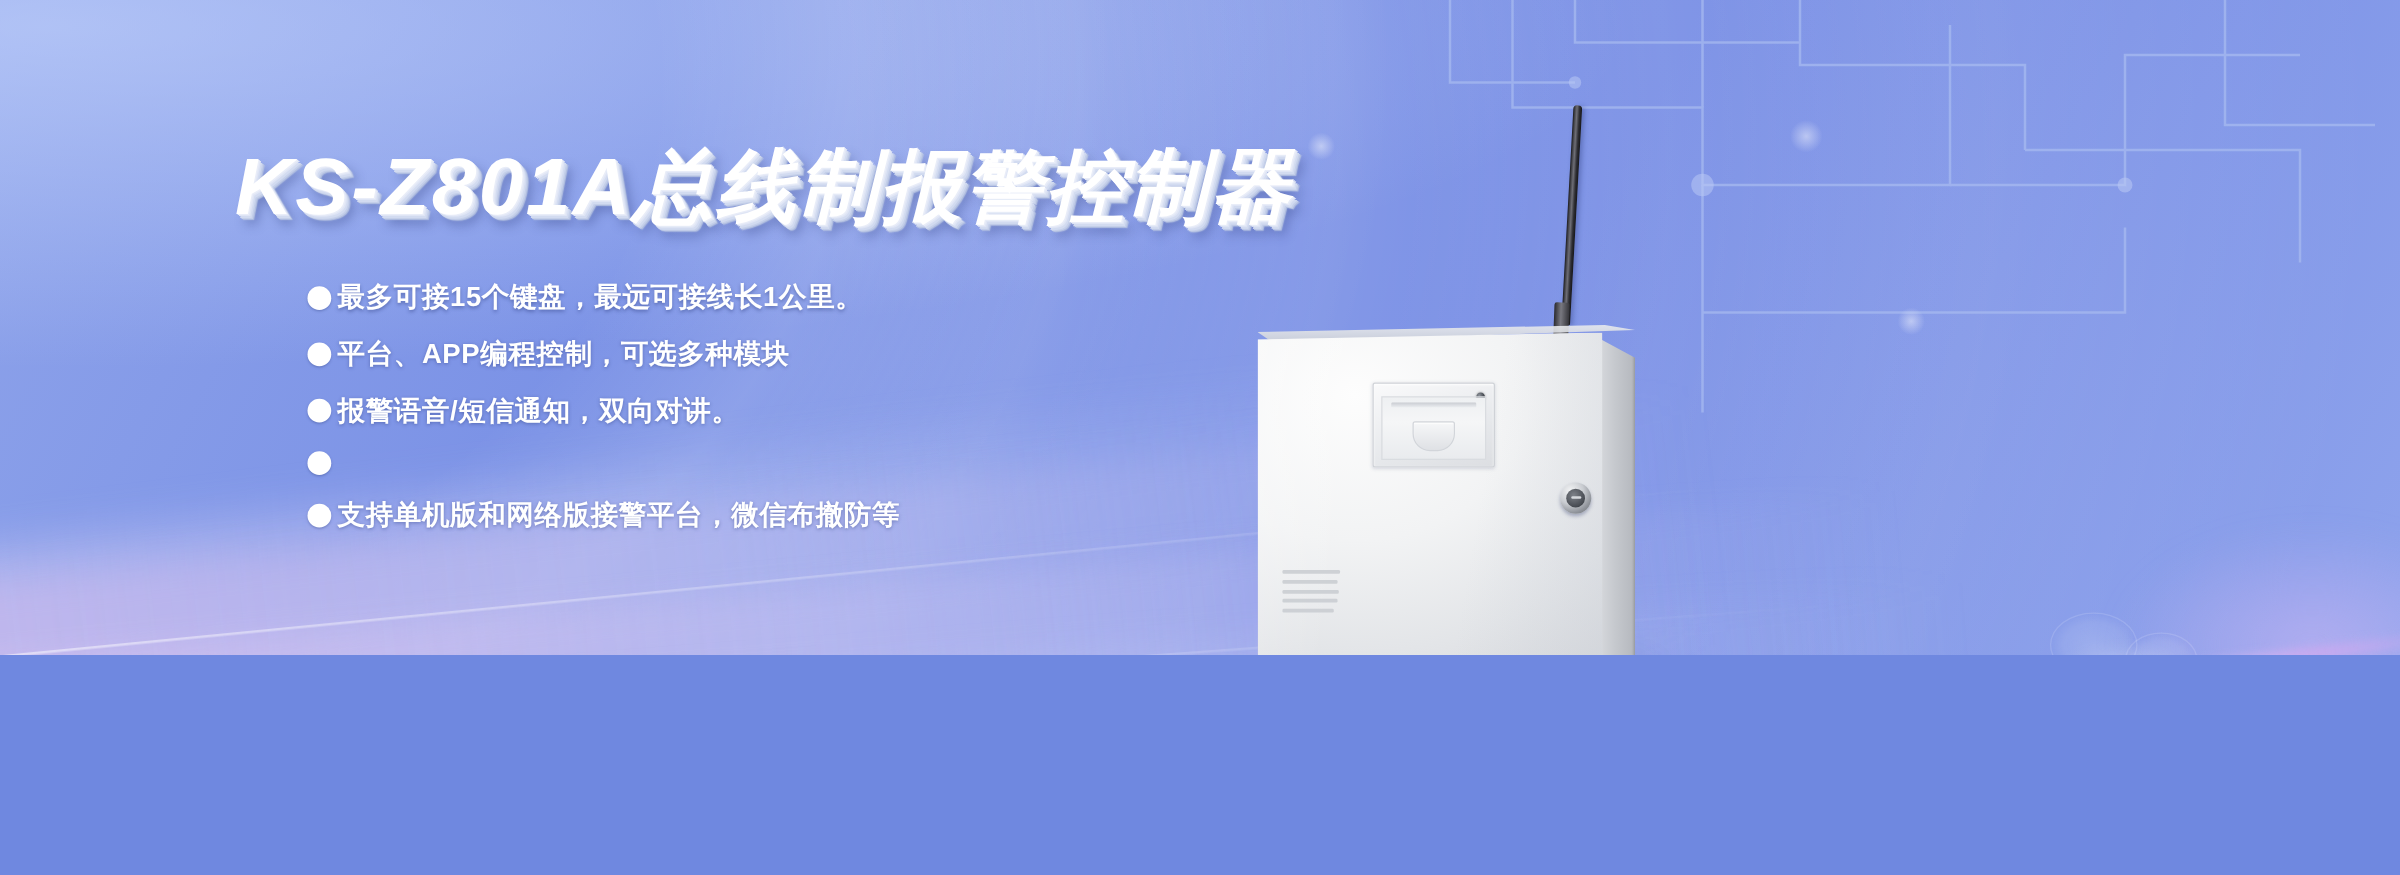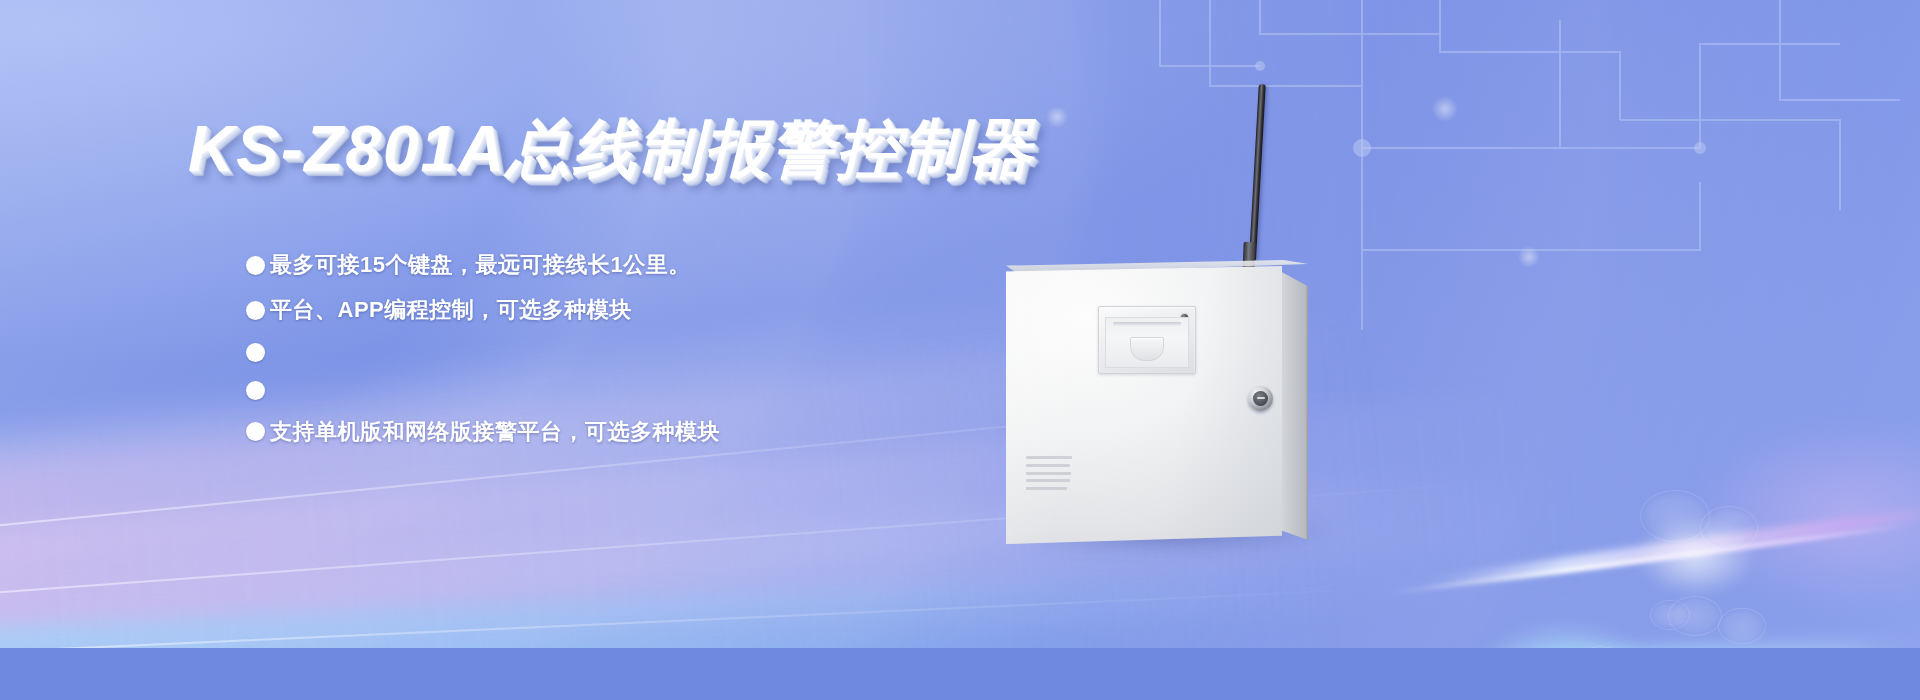--- a/index.html
+++ b/index.html
@@ -1,21 +1,21 @@
 <!DOCTYPE html>
 <html lang="zh"><head>
 <meta charset="utf-8">
 <title>KS-Z801A</title>
 <style>
   html,body{margin:0;padding:0;background:#6f88e0;}
   *{box-sizing:border-box;}
 
   .banner{
     position:relative;
-    width:1920px;height:648px;
+    width:1920px;height:524px;
     overflow:hidden;
     font-family:"Liberation Sans","DejaVu Sans",sans-serif;
     background:
       radial-gradient(120% 95% at 2% 4%,  rgba(205,220,255,.55) 0%, rgba(205,220,255,0) 55%),
       linear-gradient(118deg,#8ea3ea 0%, #7b92e6 28%, #7189e4 48%, #7289e4 62%, #7d93e7 78%, #8ea3ec 100%);
   }
 
   
   .swoosh{position:absolute;border-radius:50%;pointer-events:none;}
   .sw1{left:-1180px;top:-760px;width:2300px;height:1760px;
@@ -95,21 +95,21 @@
     text-shadow:
        1px 1px 0 #e9edf8,
        2px 2px 0 #dfe5f5,
        3px 3px 0 #d2dbf0,
        4px 4px 0 #c4cfe9,
        5px 5px 1px #b6c3e2,
        7px 8px 9px rgba(40,56,120,.40);
   }
 
   
-  .features{position:absolute;left:246px;top:252px;width:760px;}
+  .features{position:absolute;left:246px;top:225px;width:760px;}
   .feat{display:flex;align-items:center;margin-bottom:19px;white-space:nowrap;}
   .dot{
     flex:0 0 auto;width:19px;height:19px;border-radius:50%;
     background:#ffffff;margin-right:5px;
     box-shadow:0 1px 2px rgba(40,56,120,.35);
   }
   .feat-text{
     font-size:22px;color:#ffffff;font-weight:bold;line-height:1.2;
     text-shadow:0 1px 3px rgba(40,56,120,.45);
     letter-spacing:.5px;
@@ -283,27 +283,28 @@
     <li class="feat">
       <span class="dot"></span>
       <span class="feat-text">最多可接15个键盘，最远可接线长1公里。</span>
     </li>
     <li class="feat">
       <span class="dot"></span>
       <span class="feat-text">平台、APP编程控制，可选多种模块</span>
     </li>
     <li class="feat">
       <span class="dot"></span>
-    </li>
-    <li class="feat">
-      <span class="dot"></span>
-    </li>
-    <li class="feat">
-      <span class="dot"></span>
-      <span class="feat-text">支持单机版和网络版接警平台，可选多种模块</span>
+      <span class="feat-text">报警语音/短信通知，双向对讲。</span>
+    </li>
+    <li class="feat">
+      <span class="dot"></span>
+    </li>
+    <li class="feat">
+      <span class="dot"></span>
+      <span class="feat-text">支持单机版和网络版接警平台，微信布撤防等</span>
     </li>
   </ul>
 
   <div class="product" aria-label="KS-Z801A 总线制报警控制器 金属机箱">
     <div class="antenna"></div>
     <div class="antenna-base"></div>
     <div class="panel-shadow"></div>
     <div class="panel-top"></div>
     <div class="panel-side"></div>
     <div class="panel-face"></div>

